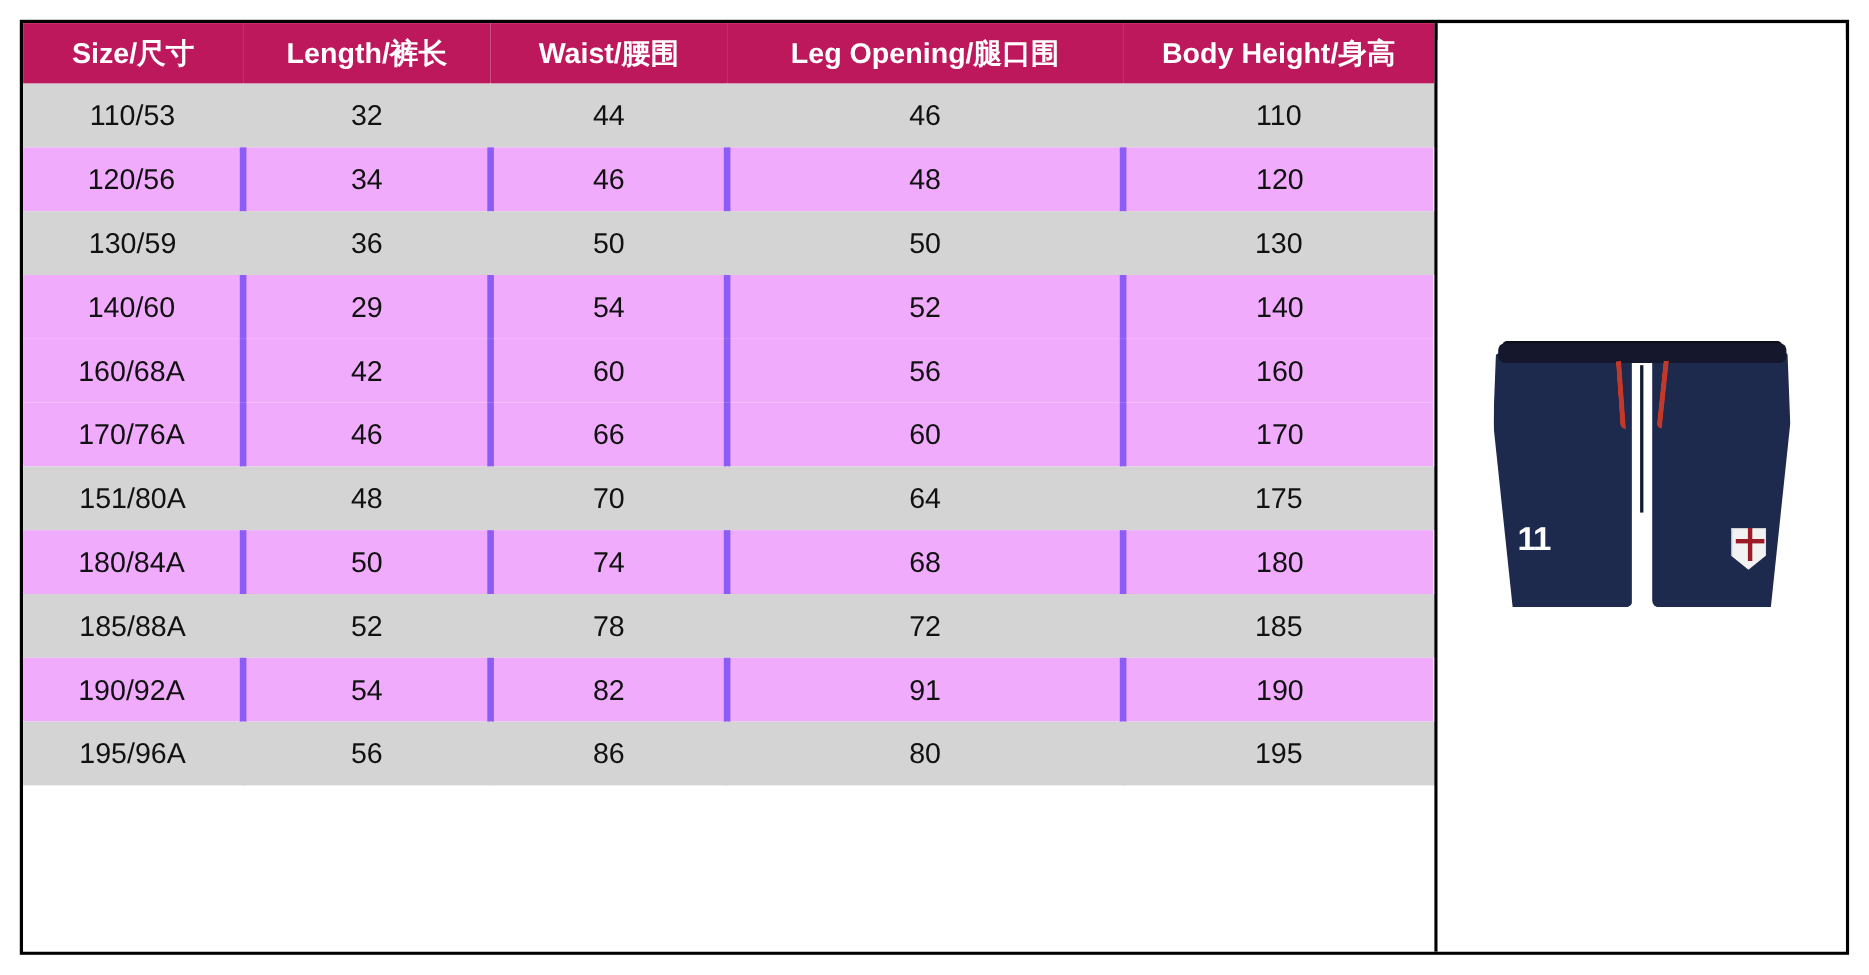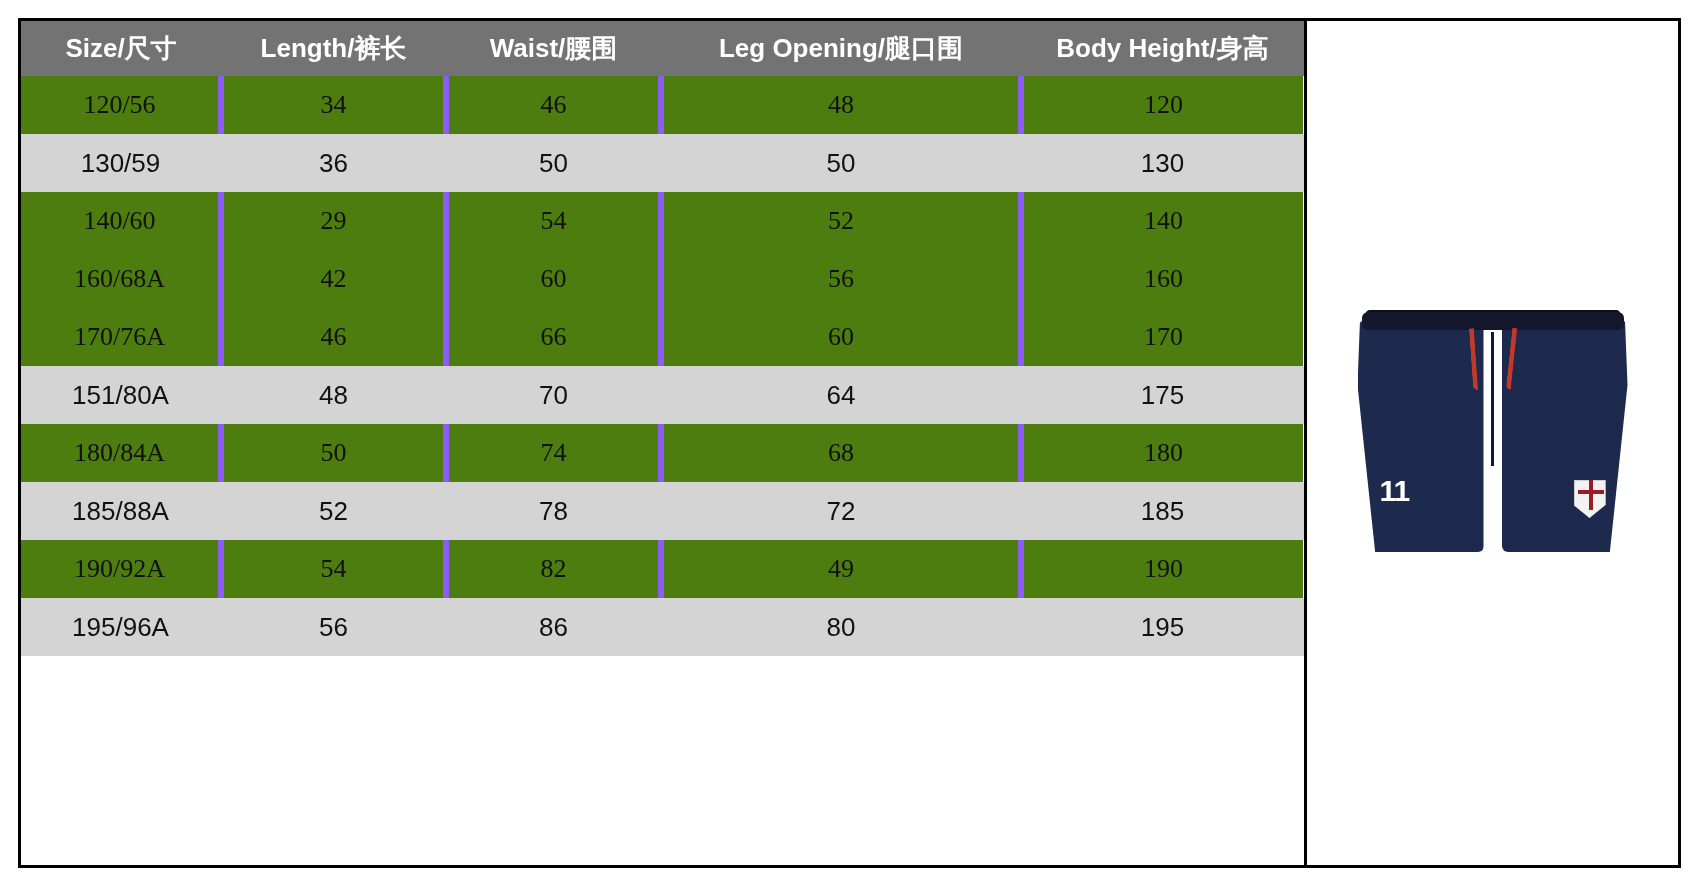--- a/index.html
+++ b/index.html
@@ -53,21 +53,21 @@
     background: #ffffff;
     overflow: hidden;
     margin-top: 15px;
   }
   table.size-table {
     border-collapse: collapse;
     width: 1283px;
     table-layout: fixed;
   }
   table.size-table th {
-    background: #737373;
+    background: #be185d;
     color: #ffffff;
     font-size: 26px;
     font-weight: bold;
     padding: 10px 18px;
     text-align: center;
     border: none;
     letter-spacing: 0px;
   }
   table.size-table td {
     font-size: 26px;
@@ -80,24 +80,23 @@
   }
   table.size-table tr.odd td {
     background: #d4d4d4;
     border-left-color: #d4d4d4;
     border-right-color: #d4d4d4;
   }
   table.size-table tr.odd td + td {
     border-left: 2px solid #ffffff;
   }
   table.size-table tr.even td {
-    background: #4d7c0f;
+    background: #f0abfc;
     border-left-color: #ffffff;
     border-right-color: #ffffff;
-    font-family: Liberation Serif, serif;
   }
   table.size-table tr.even td + td {
     border-left: 2px solid #d4d4d4;
   }
   table.size-table tr.odd td:first-child,
   table.size-table tr.even td:first-child {
     border-left: none;
   }
   table.size-table tr.even td:not(:first-child) {
     border-left: 6px solid #8b5cf6;
@@ -240,20 +239,27 @@
         <thead>
           <tr>
             <th>Size/尺寸</th>
             <th>Length/裤长</th>
             <th>Waist/腰围</th>
             <th>Leg Opening/腿口围</th>
             <th>Body Height/身高</th>
           </tr>
         </thead>
         <tbody>
+          <tr class="odd">
+            <td>110/53</td>
+            <td>32</td>
+            <td>44</td>
+            <td>46</td>
+            <td>110</td>
+          </tr>
           <tr class="even">
             <td>120/56</td>
             <td>34</td>
             <td>46</td>
             <td>48</td>
             <td>120</td>
           </tr>
           <tr class="odd">
             <td>130/59</td>
             <td>36</td>
@@ -300,21 +306,21 @@
             <td>185/88A</td>
             <td>52</td>
             <td>78</td>
             <td>72</td>
             <td>185</td>
           </tr>
           <tr class="even">
             <td>190/92A</td>
             <td>54</td>
             <td>82</td>
-            <td>49</td>
+            <td>91</td>
             <td>190</td>
           </tr>
           <tr class="odd">
             <td>195/96A</td>
             <td>56</td>
             <td>86</td>
             <td>80</td>
             <td>195</td>
           </tr>
         </tbody>

